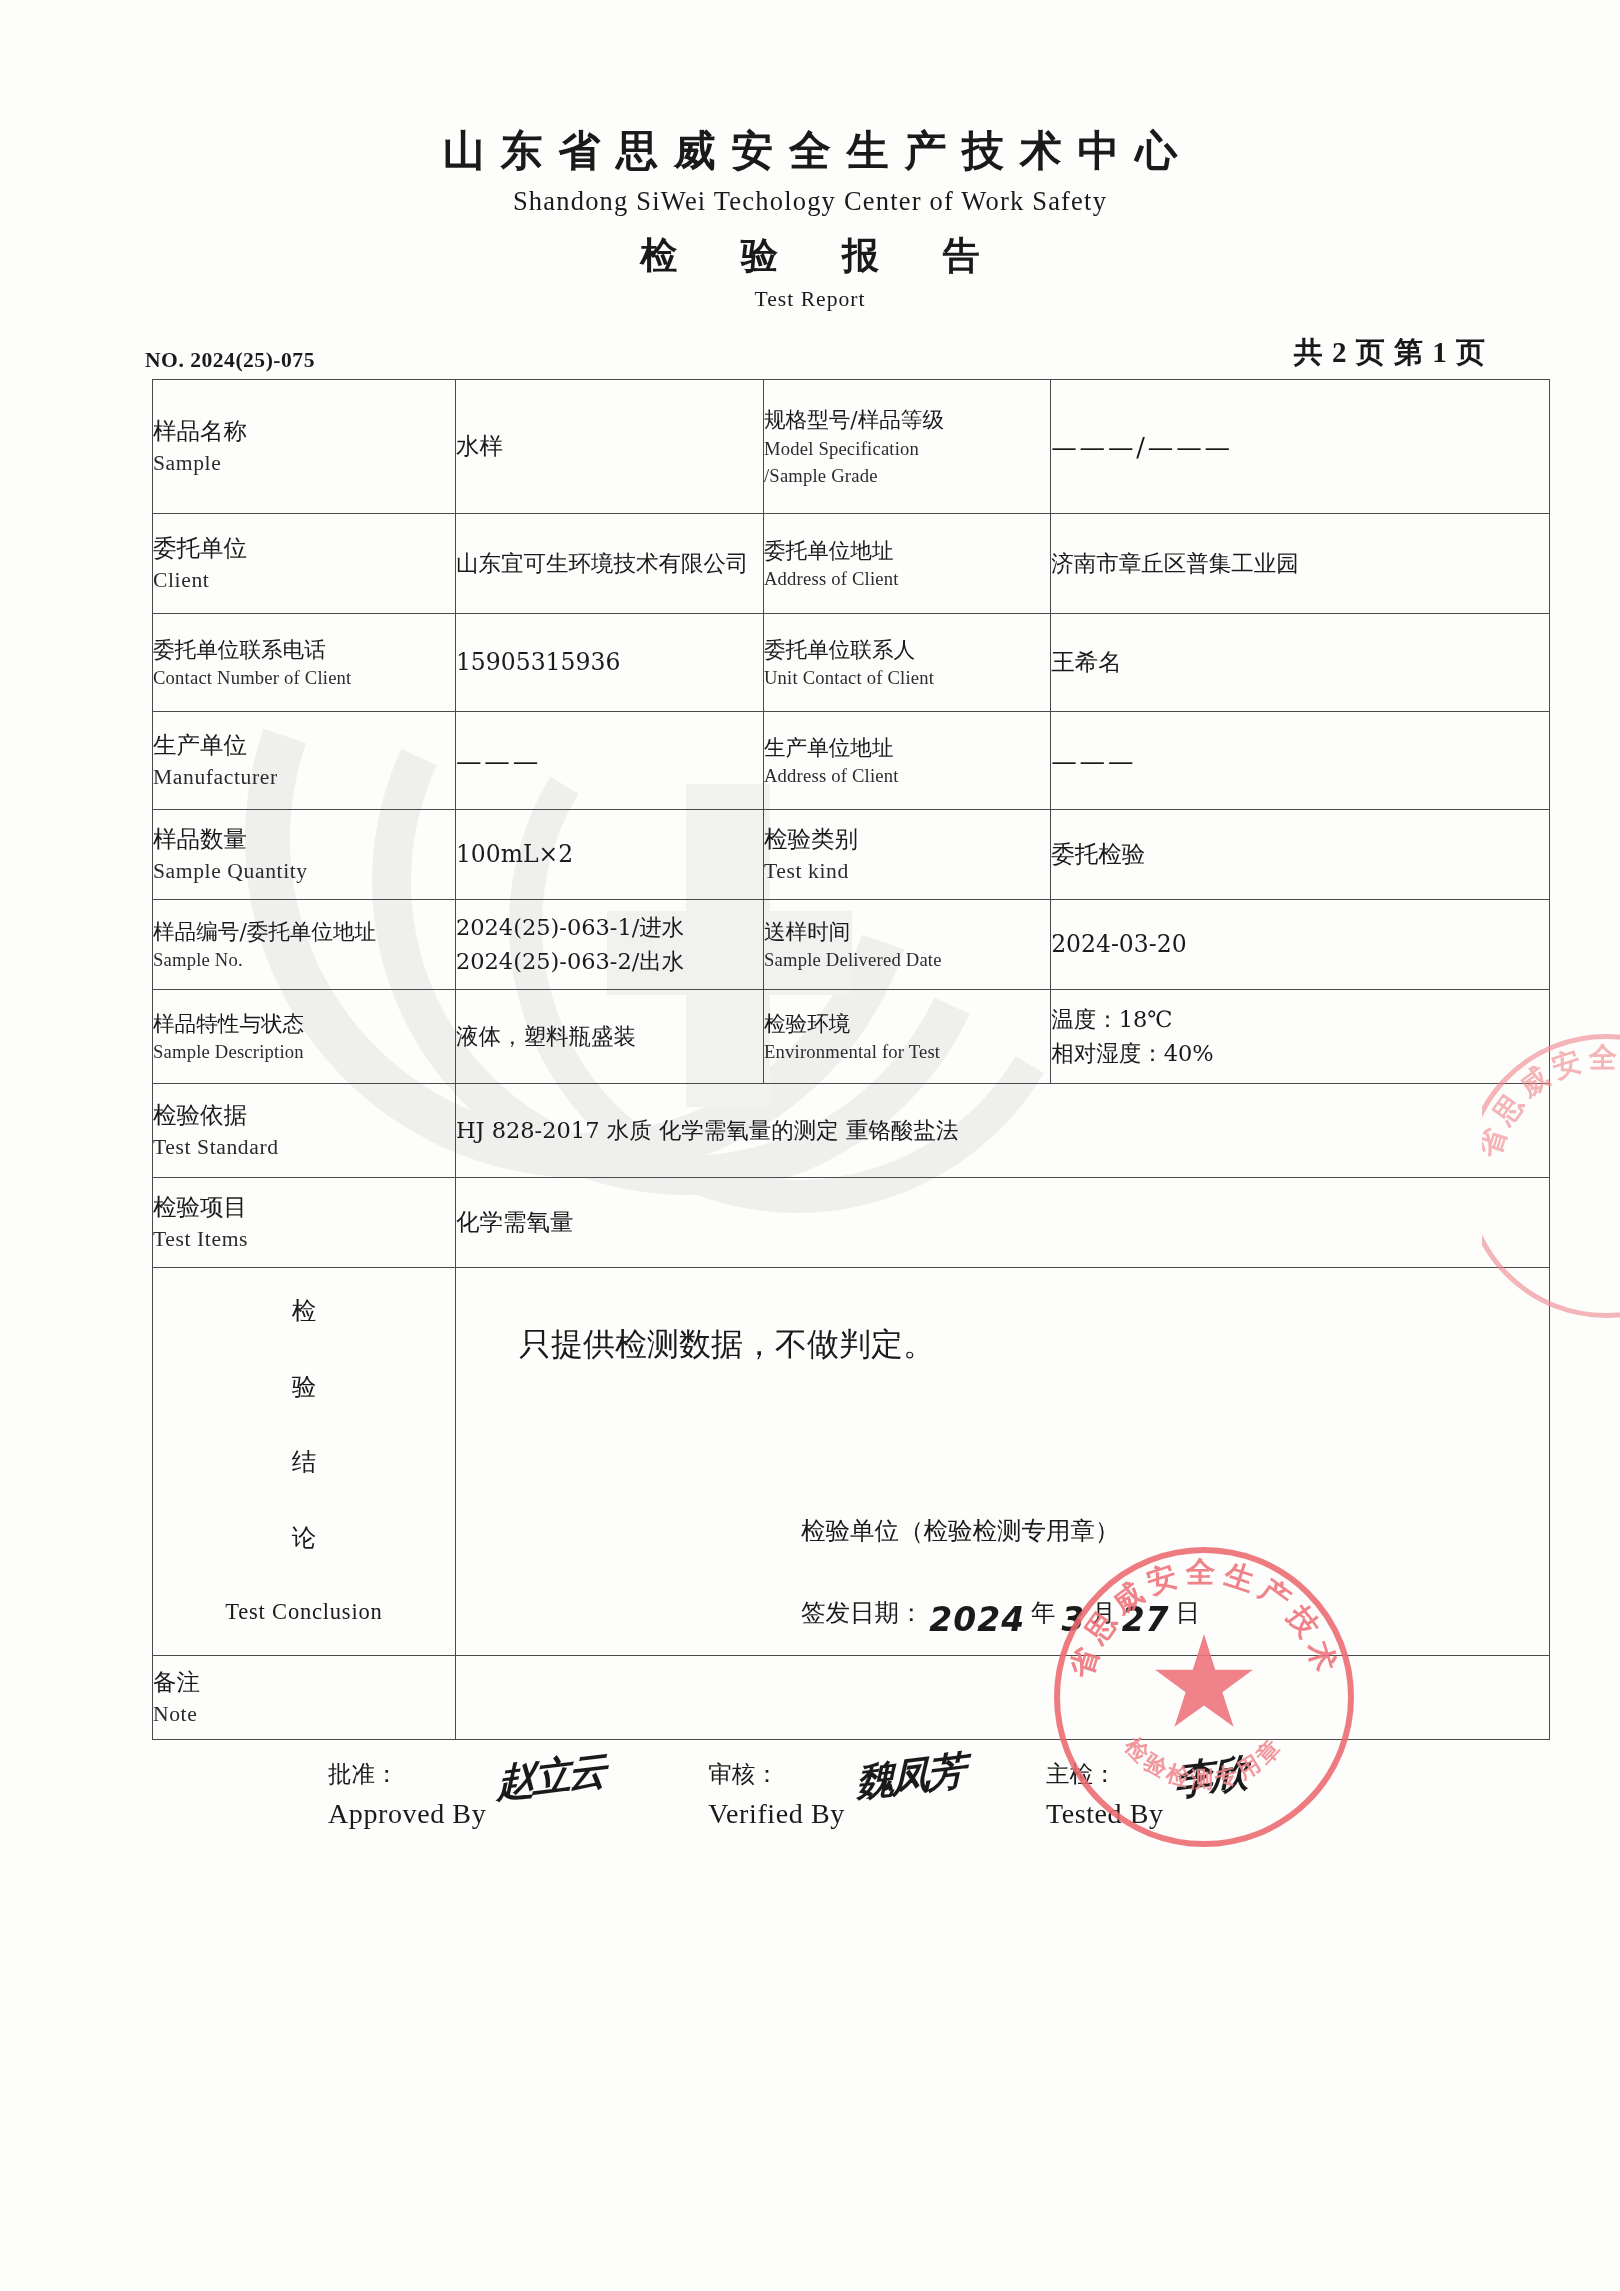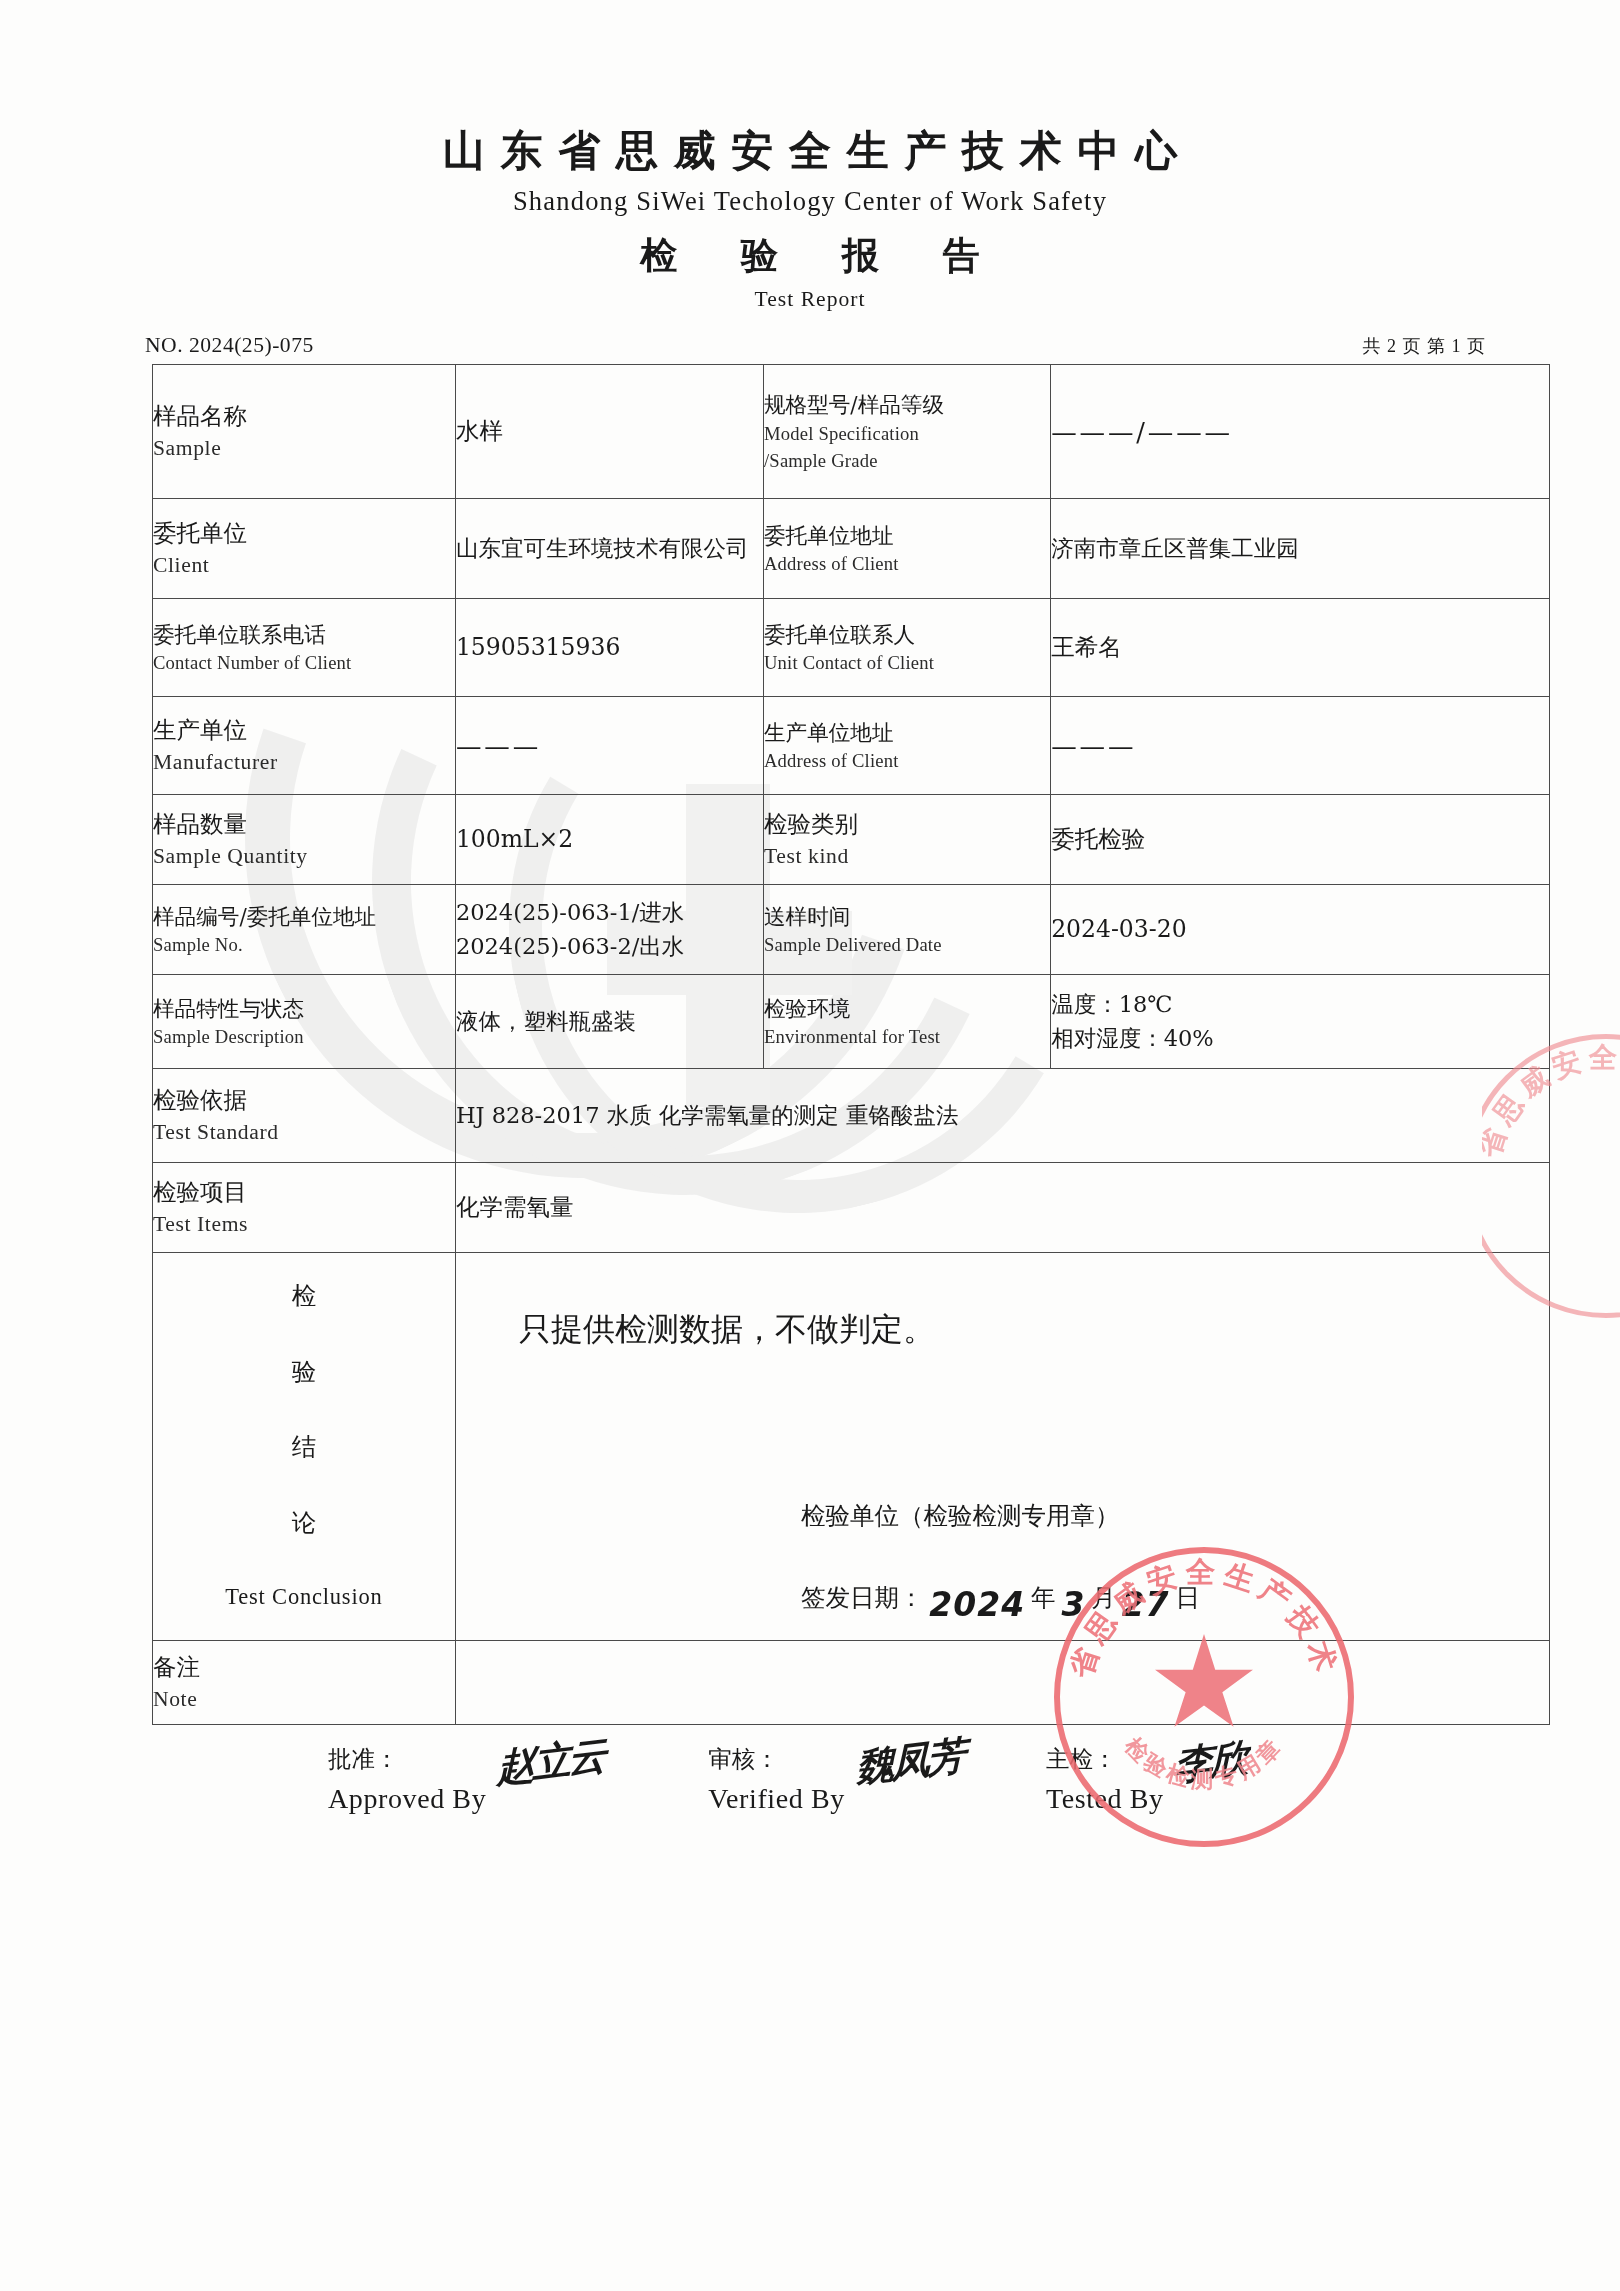--- a/index.html
+++ b/index.html
@@ -88,23 +88,24 @@
   }
 
   .meta-row {
     position: relative;
     z-index: 3;
     display: flex;
     justify-content: space-between;
     align-items: flex-end;
     margin: 21.6px 134px 5.9px 145px;
     font-size: 21.6px;
+    font-weight: bold;
   }
   .meta-no { letter-spacing: 0.5px; }
-  .meta-pages { letter-spacing: 1px; font-size: 18px; text-align: center; }
+  .meta-pages { letter-spacing: 1px; font-size: 29px; text-align: center; }
 
   
   .tbl-wrap {
     position: relative;
     z-index: 2;
     margin: 0 70px 0 152px;
   }
   table.main {
     width: 100%;
     border-collapse: collapse;

